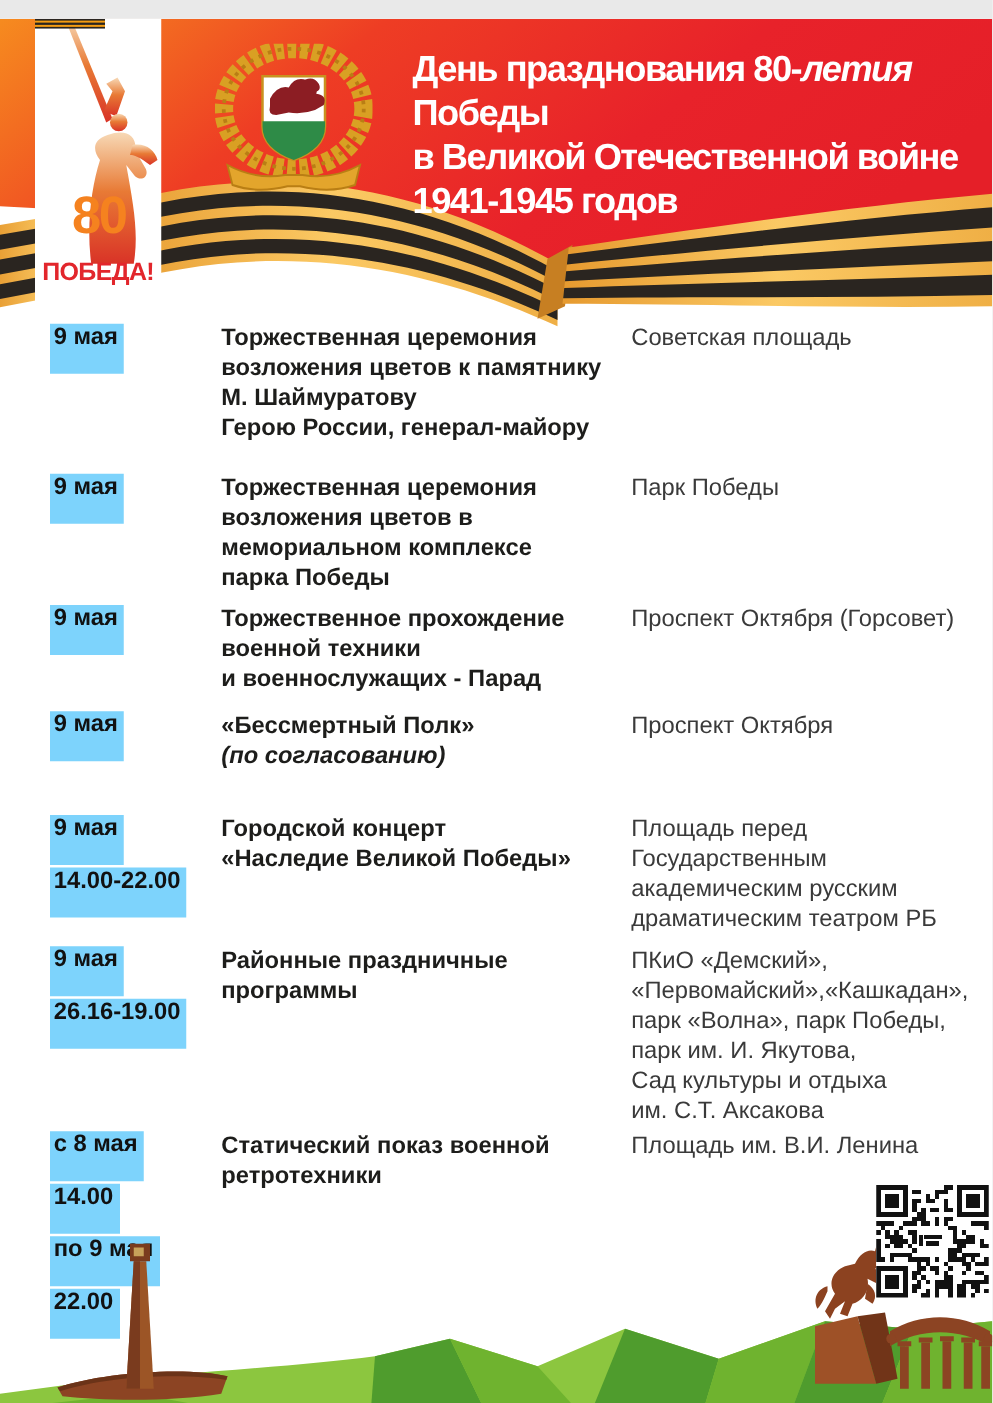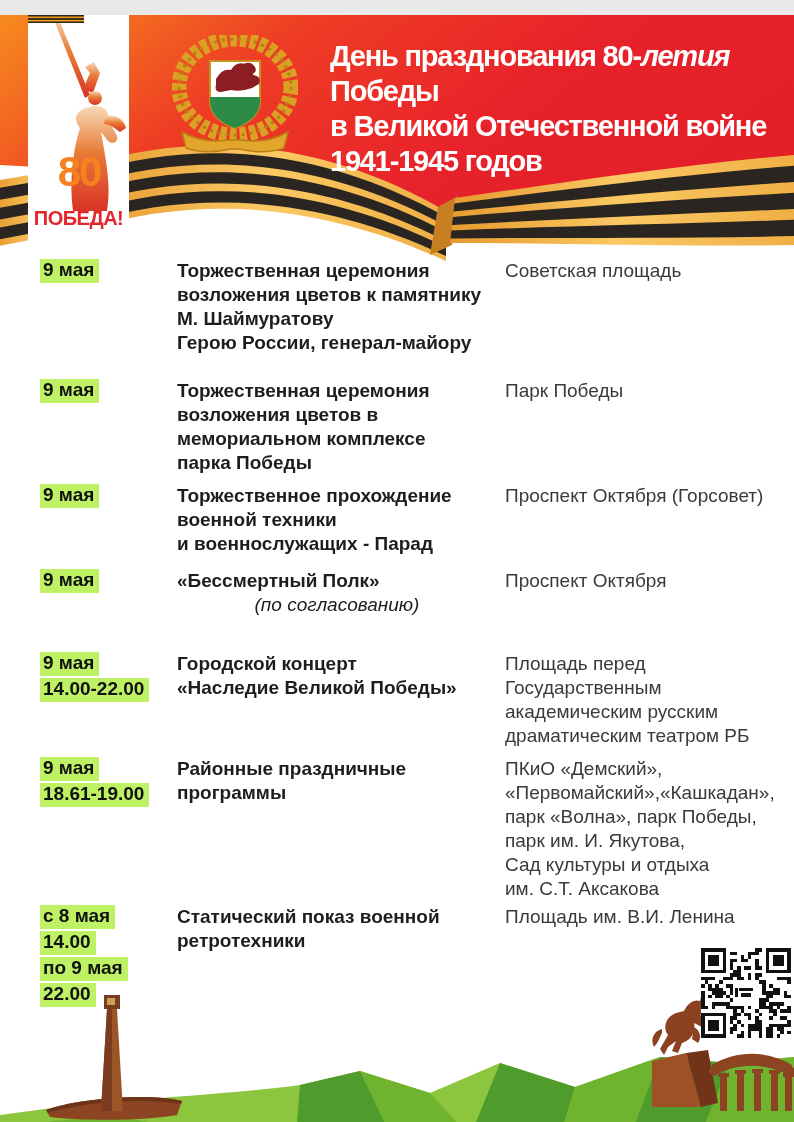--- a/index.html
+++ b/index.html
@@ -30,30 +30,30 @@
   }
   .badge-bar { position:absolute; left:12px; top:181px; }
   .badge-word {
     position:absolute; left:0; top:192px; width:101px; text-align:center;
     color:#E2262C; font-weight:bold; font-size:20px; letter-spacing:-0.5px;
   }
   
   .row { position:absolute; left:0; width:794px; }
   .dates { position:absolute; left:40px; top:0; }
   .chip {
-    display:table; background:#bef264; color:#111111;
+    display:table; background:#7dd3fc; color:#111111;
     font-weight:bold; font-size:19px; line-height:22px;
-    padding:0 5px 2px 3px; margin-bottom:2px; white-space:nowrap;
+    padding:0 5px 18px 3px; margin-bottom:2px; white-space:nowrap;
   }
   .event { position:absolute; left:177px; top:0; width:320px; }
   .event div {
     color:#1d1d1b; font-weight:bold; font-size:19px; line-height:24px;
     white-space:nowrap;
   }
-  .event div.note { font-weight:normal; font-style:italic;text-align:center; }
+  .event div.note { font-weight:bold; font-style:italic; }
   .loc { position:absolute; left:505px; top:0; width:285px; }
   .loc div {
     color:#3a3a3a; font-weight:normal; font-size:19px; line-height:24px;
     white-space:nowrap;
   }
   
   .footer-art { position:absolute; left:0; bottom:0; width:794px; height:172px; }
   .qr {
     position:absolute; left:701px; top:933px; width:90px; height:90px;
     background:#ffffff;
@@ -225,21 +225,21 @@
         <div>Площадь перед</div>
         <div>Государственным</div>
         <div>академическим русским</div>
         <div>драматическим театром РБ</div>
       </div>
     </div>
 
     <div class="row" style="top:742px">
       <div class="dates">
         <span class="chip">9 мая</span>
-        <span class="chip">18.61-19.00</span>
+        <span class="chip">26.16-19.00</span>
       </div>
       <div class="event">
         <div>Районные праздничные</div>
         <div>программы</div>
       </div>
       <div class="loc">
         <div>ПКиО «Демский»,</div>
         <div>«Первомайский»,«Кашкадан»,</div>
         <div>парк «Волна», парк Победы,</div>
         <div>парк им. И. Якутова,</div>

